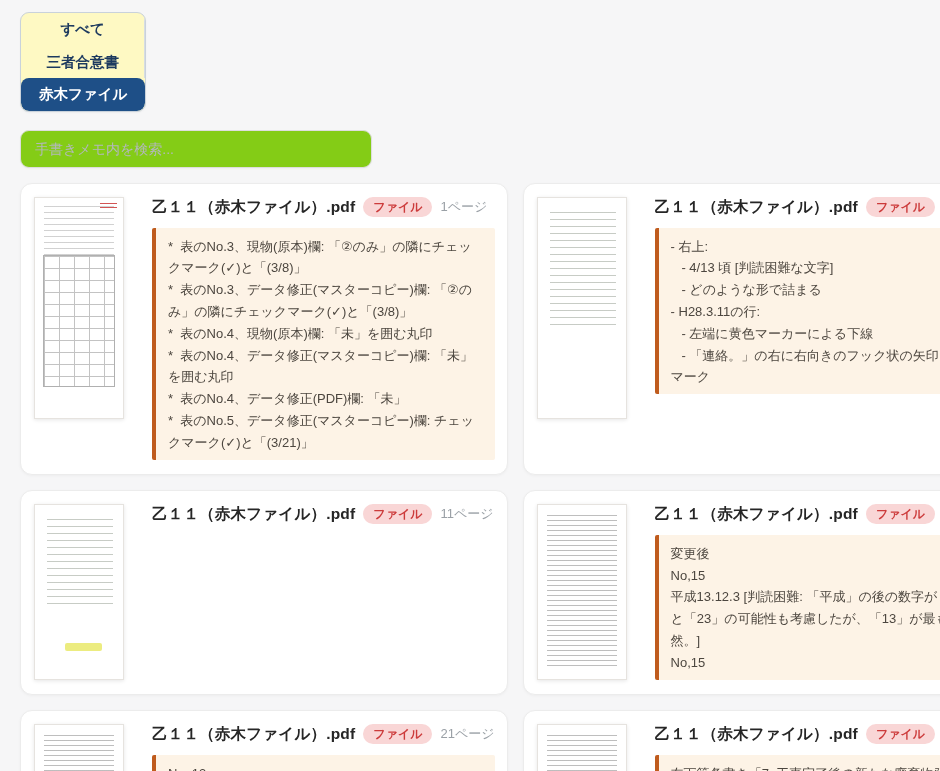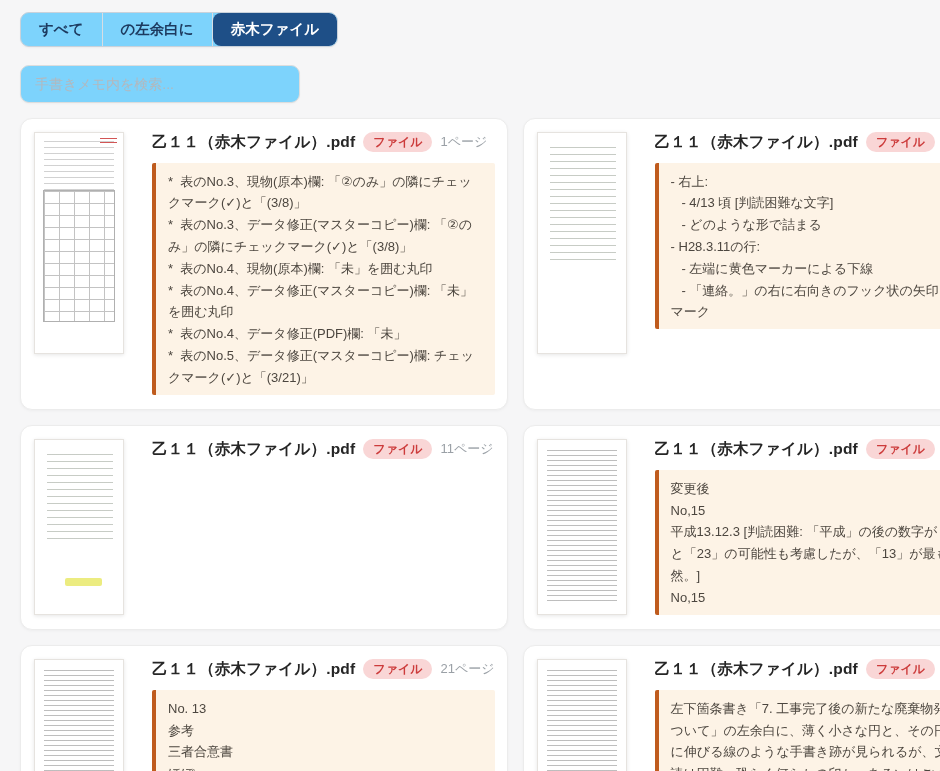--- a/index.html
+++ b/index.html
@@ -22,43 +22,44 @@
     font-family:"Liberation Sans","DejaVu Sans",sans-serif;
     color:#333;
   }
   .page{padding:12px 35px 0 20px;width:940px;}
 
   
   .tabs{
     display:inline-flex;
     border:1px solid #c9d2db;
     border-radius:9px;
-    background:#7dd3fc;
+    background:#fef9c3;
     overflow:hidden;
     box-shadow:0 1px 2px rgba(0,0,0,.04);
+    flex-direction:column;
   }
   .tab{
     appearance:none;border:none;background:transparent;cursor:pointer;
     font-family:inherit;
     font-size:14.5px;font-weight:bold;color:var(--tab-text);
     padding:9px 18px;line-height:1;
     border-right:1px solid #d7dde3;
   }
   .tab:last-child{border-right:none;}
   .tab.active{
     background:var(--navy);color:#fff;border-radius:8px;
     border-right-color:transparent;
   }
 
   
   .search{
     display:block;margin-top:18px;
-    width:280px;height:38px;
+    width:352px;height:38px;
     border:1px solid #ddd;border-radius:9px;
-    background:#7dd3fc;padding:0 14px;
+    background:#84cc16;padding:0 14px;
     font-family:inherit;font-size:14px;color:#333;
     box-shadow:0 1px 2px rgba(0,0,0,.03);
     outline:none;
   }
   .search::placeholder{color:#b3b8bd;}
 
   
   .grid{
     margin-top:15px;
     display:grid;
@@ -135,21 +136,21 @@
     position:absolute;left:34%;bottom:16%;width:42%;height:8px;
     background:#e9e96a;border-radius:2px;opacity:.85;
   }
 </style>
 </head>
 <body>
 
 <div class="page">
   <div class="tabs" id="tabs">
       <button class="tab">すべて</button>
-      <button class="tab">の左余白に</button>
+      <button class="tab">三者合意書</button>
       <button class="tab active">赤木ファイル</button>
     </div>
   <input class="search" type="text" placeholder="手書きメモ内を検索..." style="">
   <div class="grid" id="grid">
   <div class="card">
     <div class="thumb t-table">
       <div class="lines"></div>
     <div class="tbl"></div>
           <div class="red-mark"></div>
         </div>

